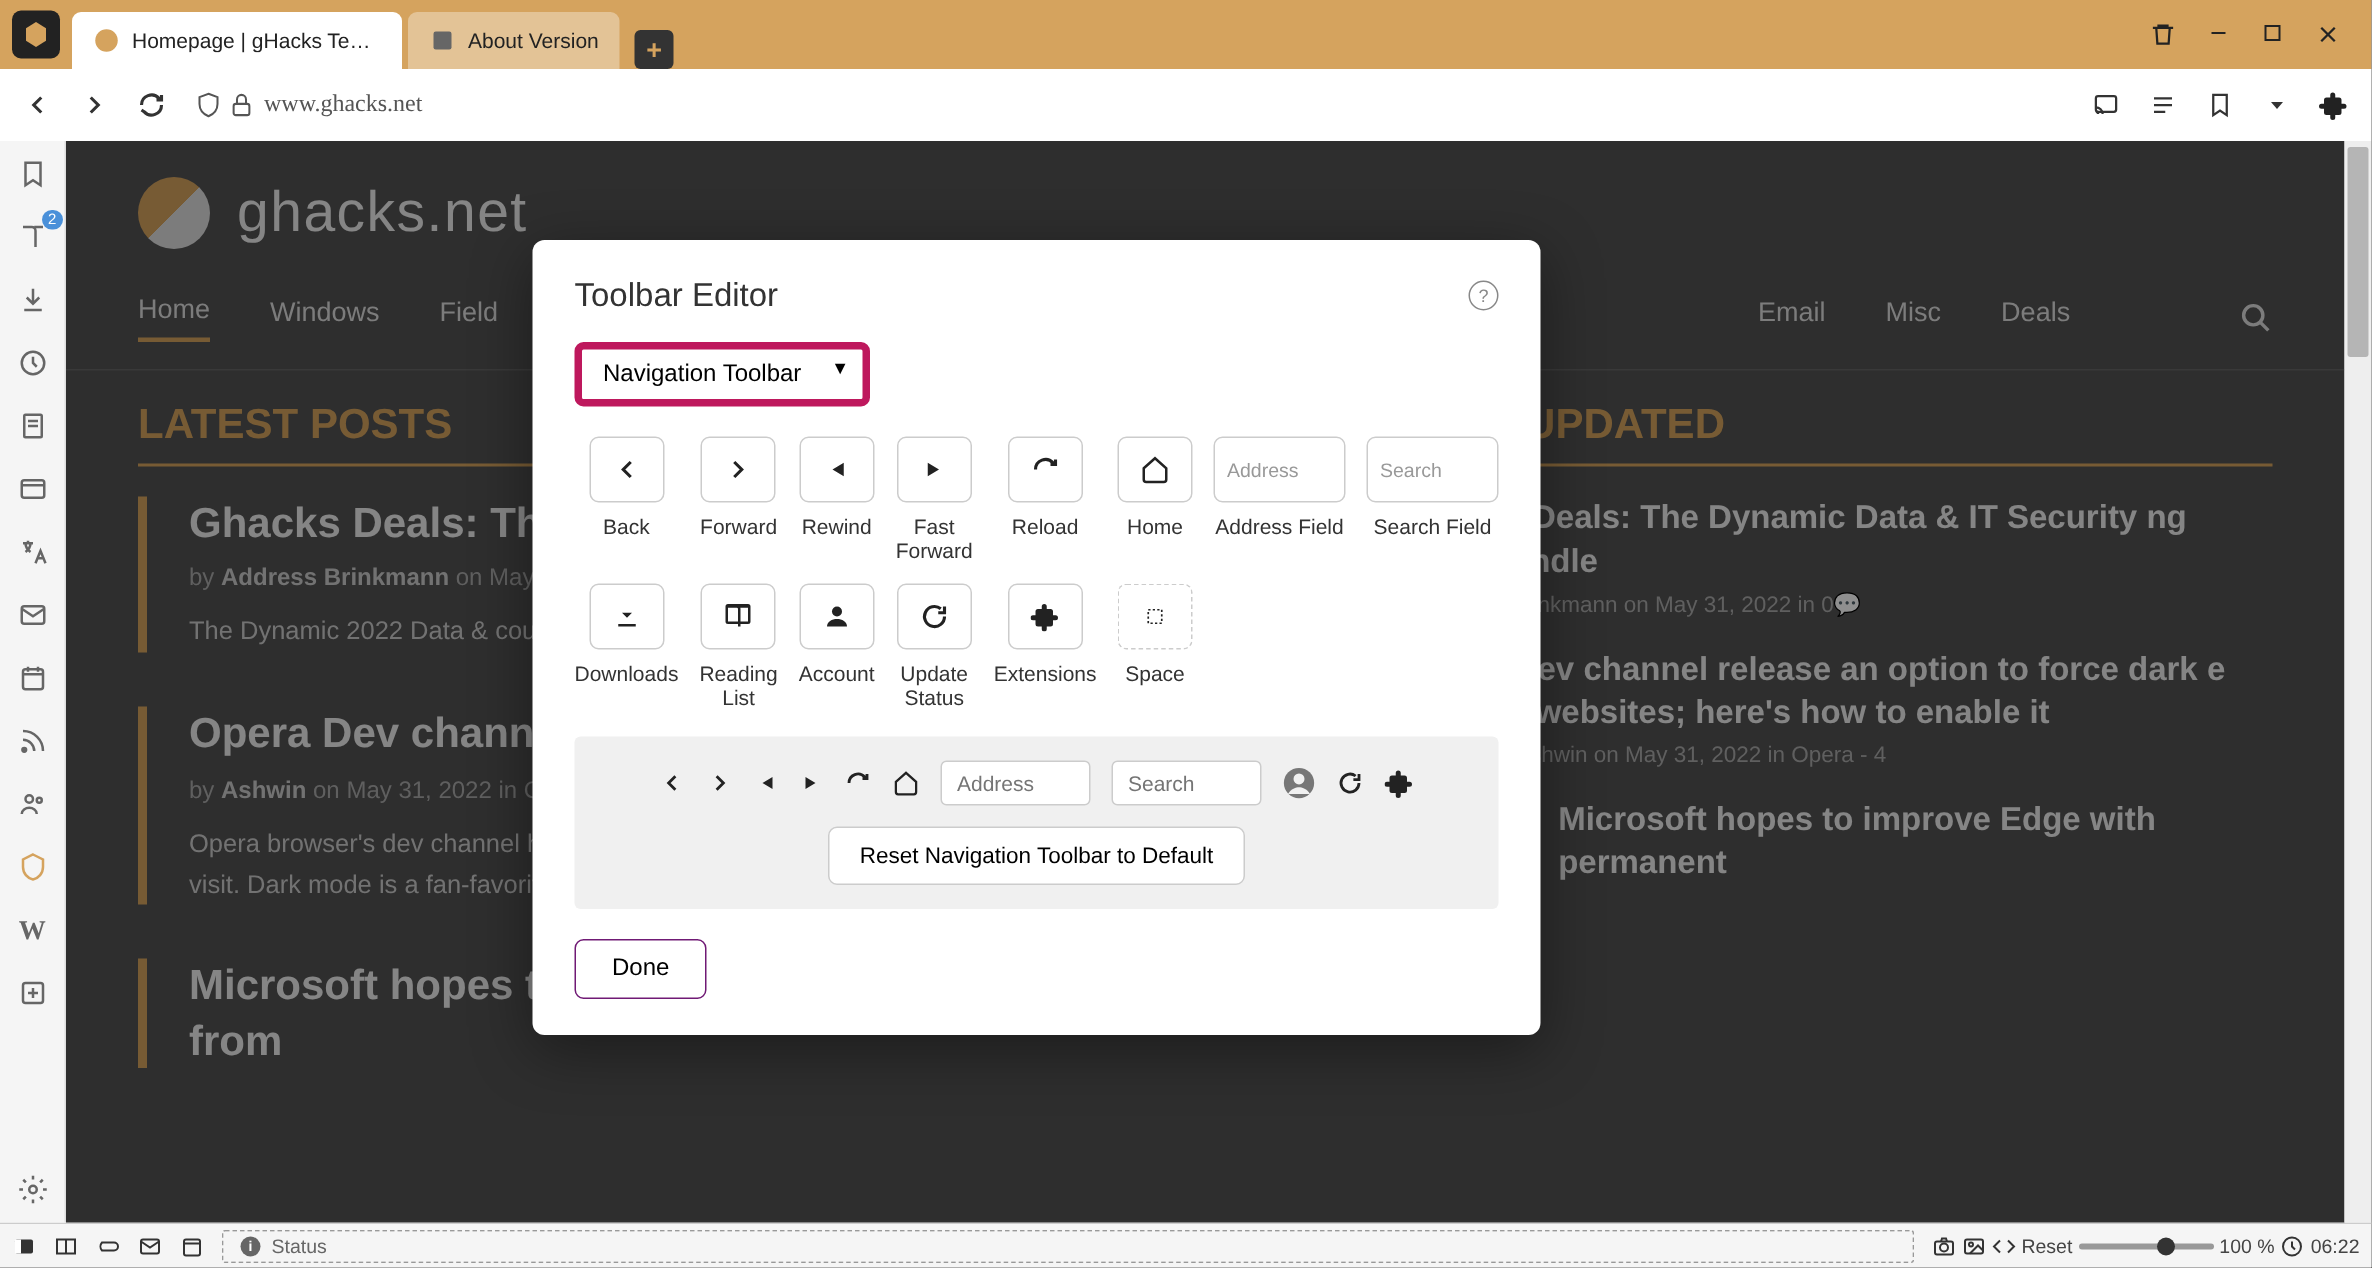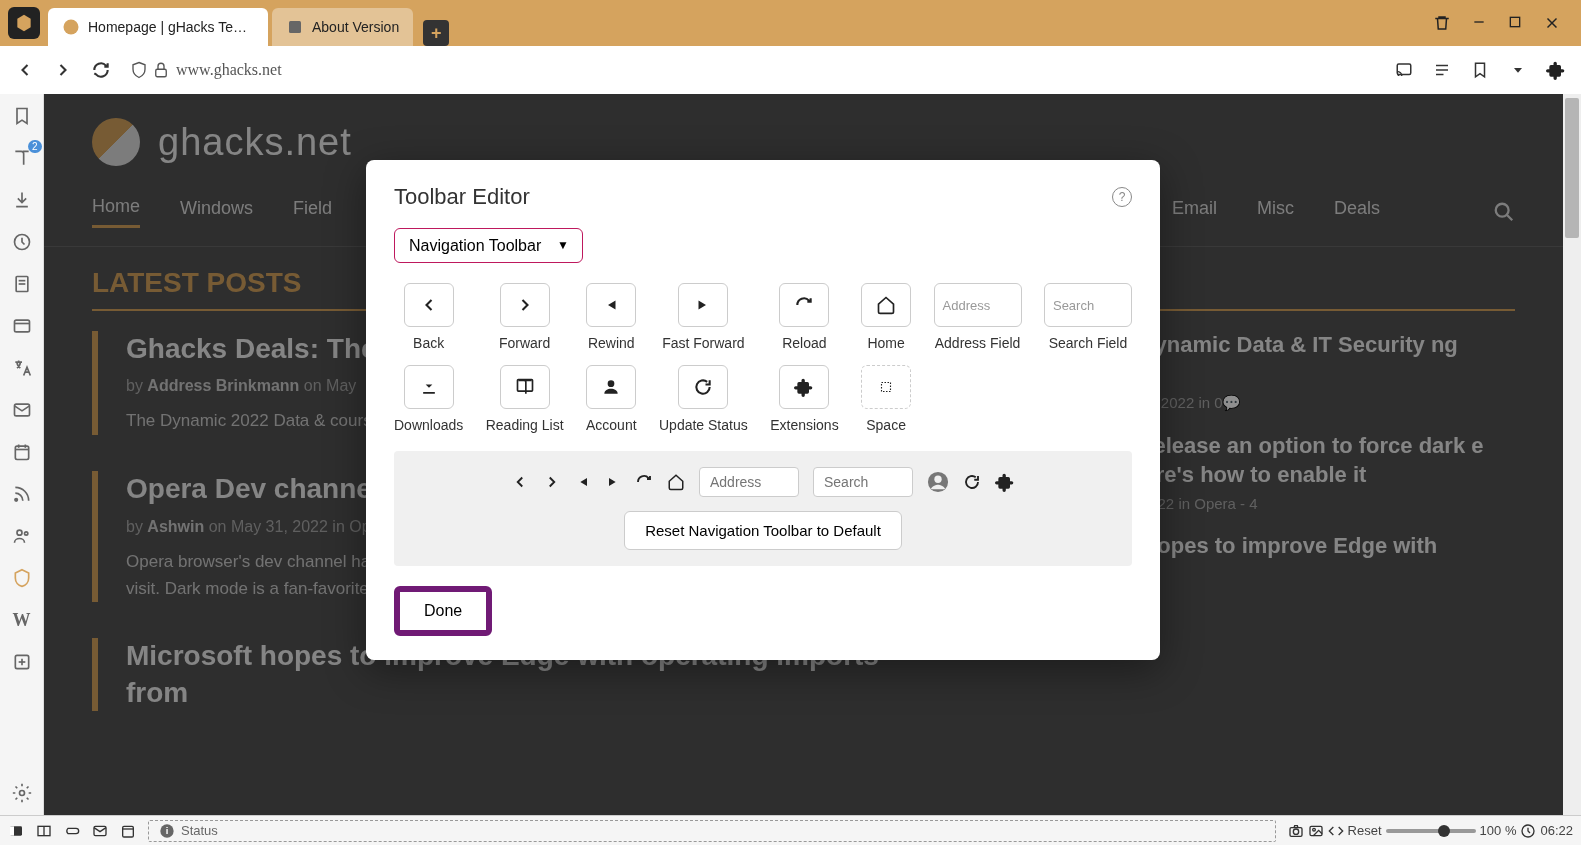--- a/index.html
+++ b/index.html
@@ -60,40 +60,40 @@
 .overlay-dim { position: absolute; inset: 0; background: rgba(0,0,0,0.44); pointer-events: none; }
 
 .statusbar { height: 30px; background: #f5f5f5; border-top: 1px solid #ccc; display: flex; align-items: center; padding: 0 8px; gap: 12px; font-size: 13px; color: #444; }
 .status-icons { display: flex; gap: 12px; }
 .status-field { flex: 1; border: 1px dashed #999; padding: 2px 10px; border-radius: 2px; color: #666; display: flex; align-items: center; gap: 6px; }
 .status-right { display: flex; gap: 4px; align-items: center; }
 .zoom-slider { width: 90px; height: 4px; background: #999; border-radius: 2px; position: relative; }
 .zoom-thumb { width: 12px; height: 12px; background: #333; border-radius: 50%; position: absolute; top: -4px; left: 58%; }
 
 
-.dialog { position: absolute; left: 366px; top: 160px; width: 794px; background: #fff; border-radius: 8px; box-shadow: 0 10px 40px rgba(0,0,0,0.4); z-index: 100; padding: 24px 28px; }
+.dialog { position: absolute; left: 355px; top: 160px; width: 672px; background: #fff; border-radius: 8px; box-shadow: 0 10px 40px rgba(0,0,0,0.4); z-index: 100; padding: 24px 28px; }
 .dialog-header { display: flex; justify-content: space-between; align-items: center; margin-bottom: 18px; }
 .dialog-title { font-size: 22px; color: #333; font-weight: 500; }
 .help-icon { width: 20px; height: 20px; border: 1.5px solid #888; border-radius: 50%; display: flex; align-items: center; justify-content: center; font-size: 12px; color: #888; cursor: pointer; }
-.toolbar-select { border: 1px solid #be185d; border-radius: 6px; padding: 8px 40px 8px 14px; font-size: 16px; background: #fff; appearance: none; position: relative; }
+.toolbar-select { border: 5px solid #be185d; border-radius: 6px; padding: 8px 40px 8px 14px; font-size: 16px; background: #fff; appearance: none; position: relative; }
 .select-wrap { position: relative; display: inline-block; margin-bottom: 20px; }
 .select-wrap::after { content: "▼"; position: absolute; right: 14px; top: 10px; font-size: 12px; pointer-events: none; }
 .items-grid { display: grid; grid-template-columns: repeat(7, 1fr); gap: 14px 14px; margin-bottom: 18px; }
 .grid-item { display: flex; flex-direction: column; align-items: center; gap: 8px; cursor: pointer; }
 .item-box { width: 50px; height: 44px; border: 1px solid #ccc; border-radius: 6px; display: flex; align-items: center; justify-content: center; font-size: 20px; color: #222; background: #fff; }
 .item-box.field { width: 88px; font-size: 13px; color: #999; justify-content: flex-start; padding-left: 8px; }
 .item-box.space { border-style: dashed; }
 .item-label { font-size: 14px; color: #333; text-align: center; }
 .preview-bar { background: #f0f0f0; padding: 16px 20px; border-radius: 4px; display: flex; flex-direction: column; gap: 14px; align-items: center; }
 .preview-row { display: flex; gap: 14px; align-items: center; justify-content: center; }
 .preview-row .pv { font-size: 18px; color: #222; cursor: pointer; display: flex; align-items: center; }
 .preview-row input { border: 1px solid #ccc; border-radius: 4px; padding: 6px 10px; font-size: 14px; width: 100px; }
 .reset-btn { background: #fff; border: 1px solid #ccc; border-radius: 6px; padding: 10px 20px; font-size: 15px; cursor: pointer; }
 .dialog-footer { margin-top: 20px; }
-.done-btn { background: #fff; border: 6px solid #701a75; border-radius: 6px; padding: 10px 24px; font-size: 16px; cursor: pointer; }
+.done-btn { background: #fff; border: 1px solid #701a75; border-radius: 6px; padding: 10px 24px; font-size: 16px; cursor: pointer; }
 
 svg { display: block; }
 .icon16 { width: 16px; height: 16px; }
 .icon18 { width: 18px; height: 18px; }
 .icon20 { width: 20px; height: 20px; }
 .icon22 { width: 22px; height: 22px; }
 </style>
 </head>
 <body>
 

